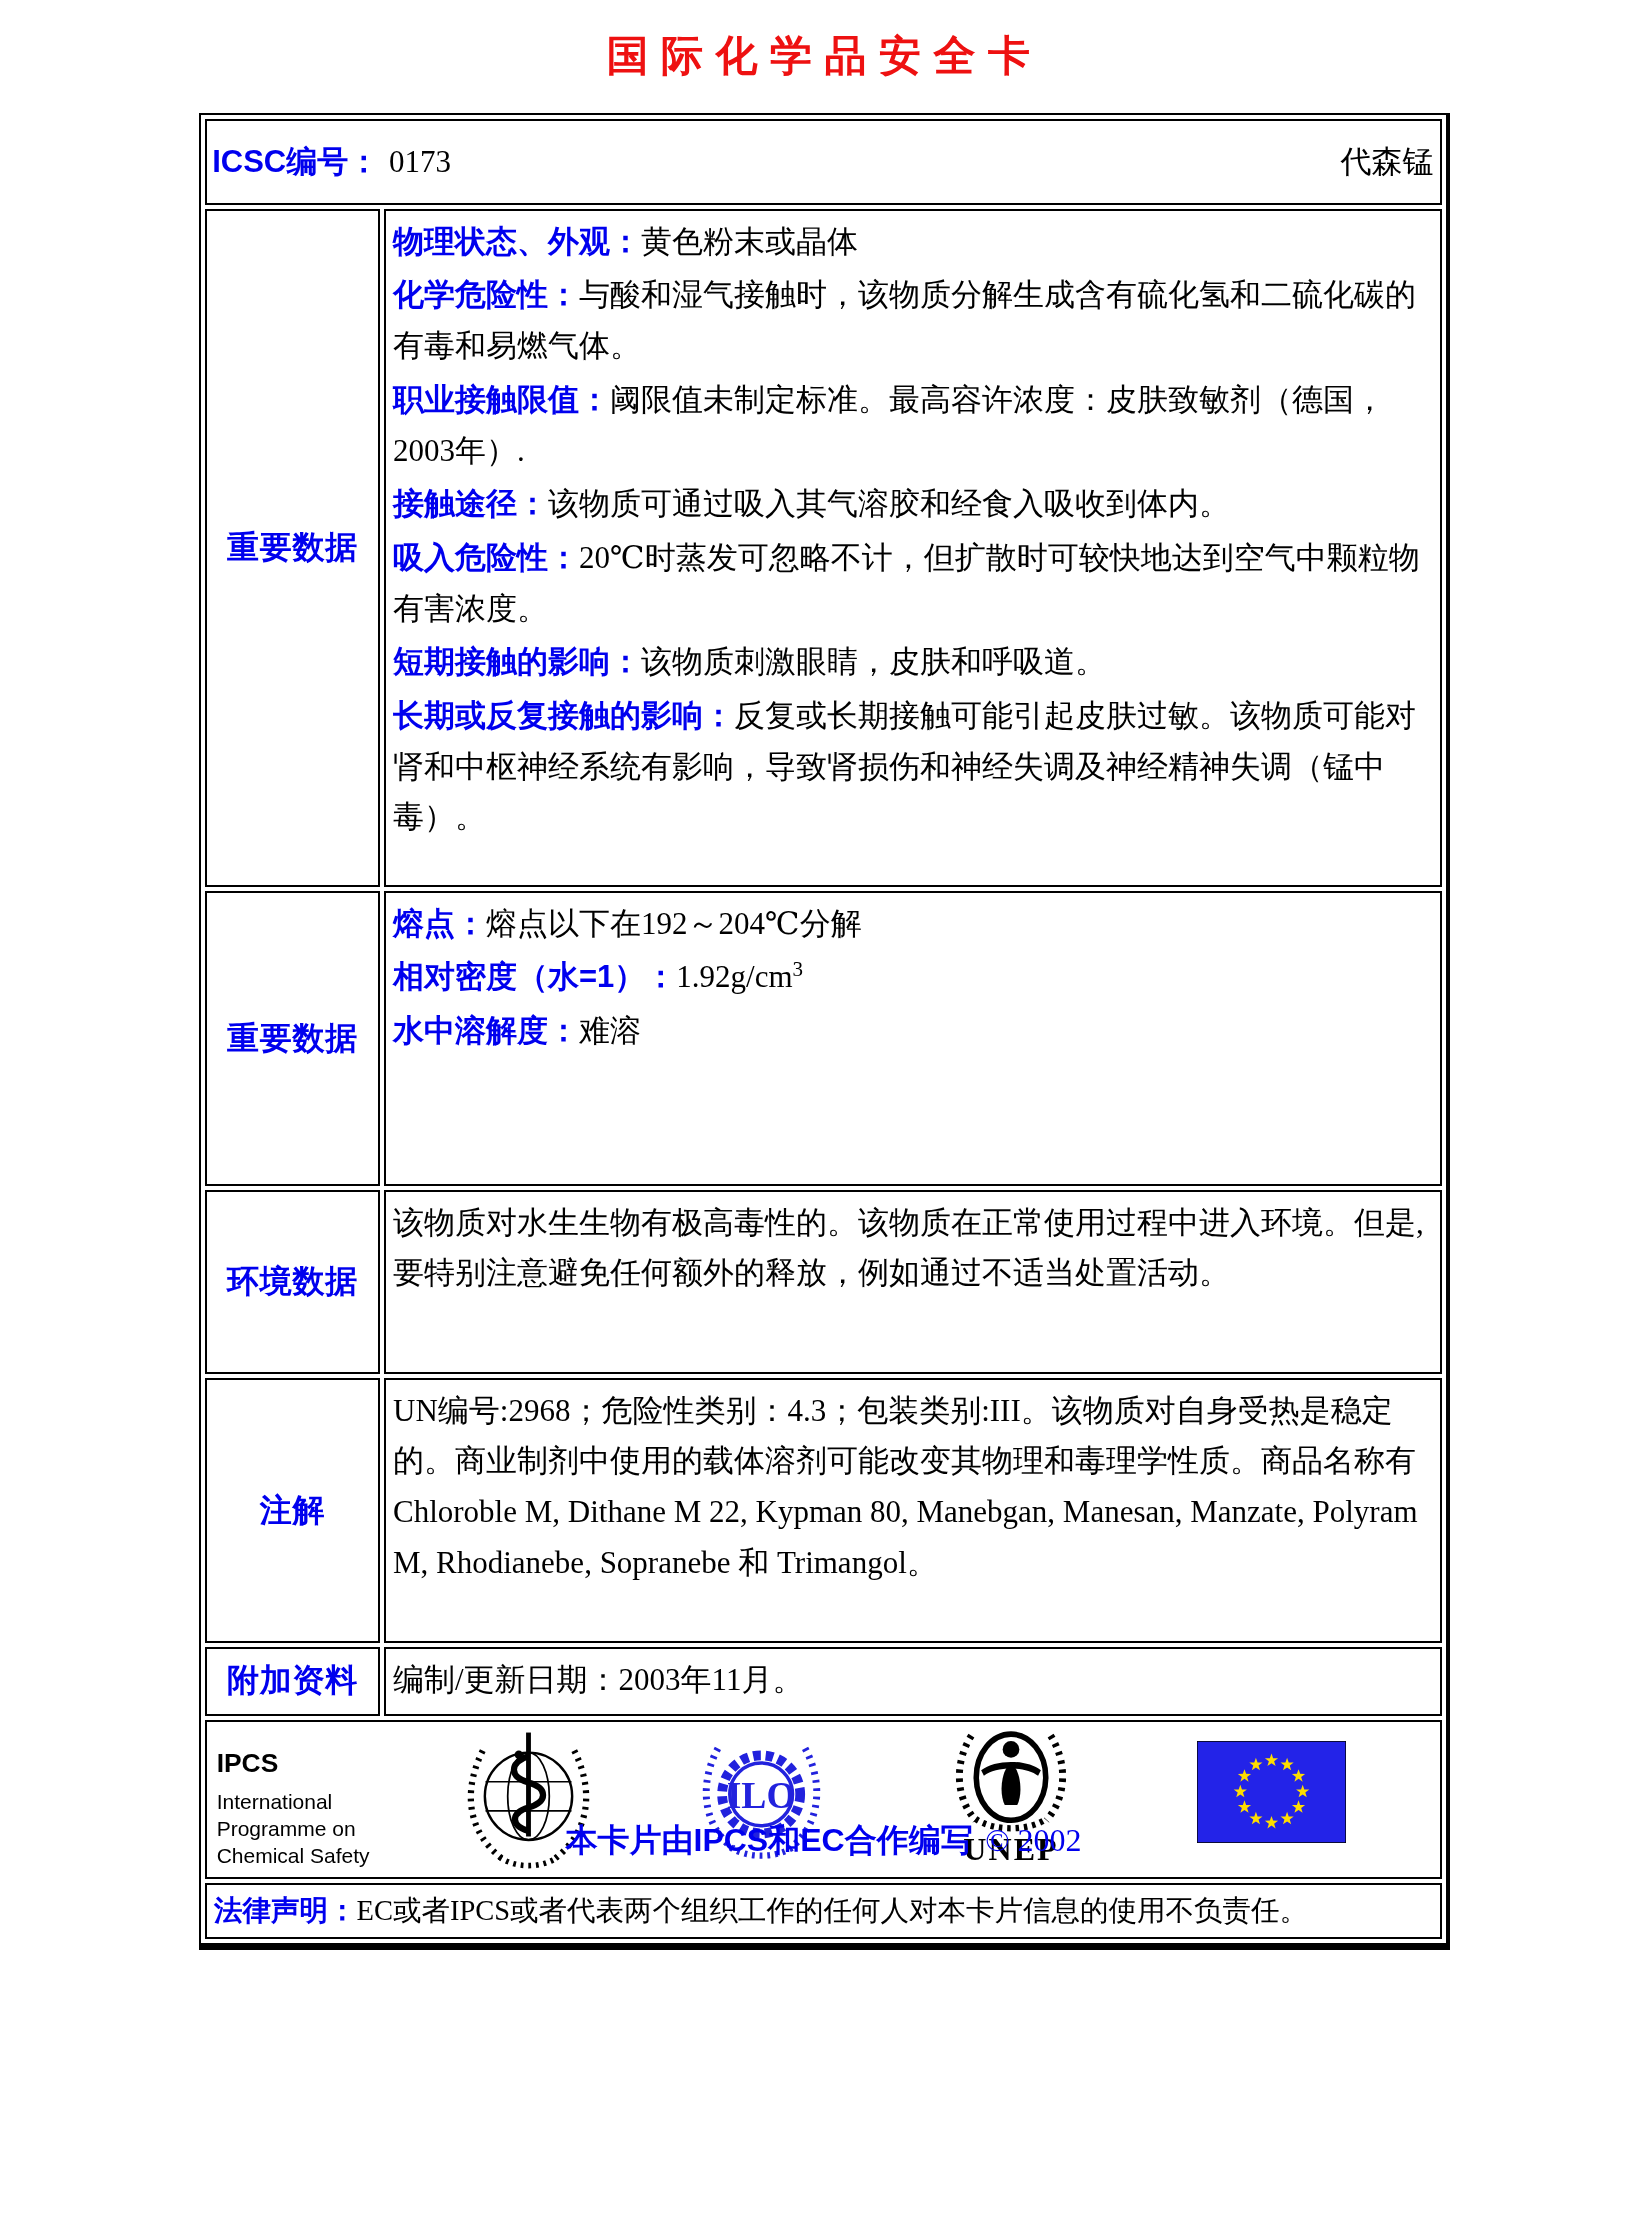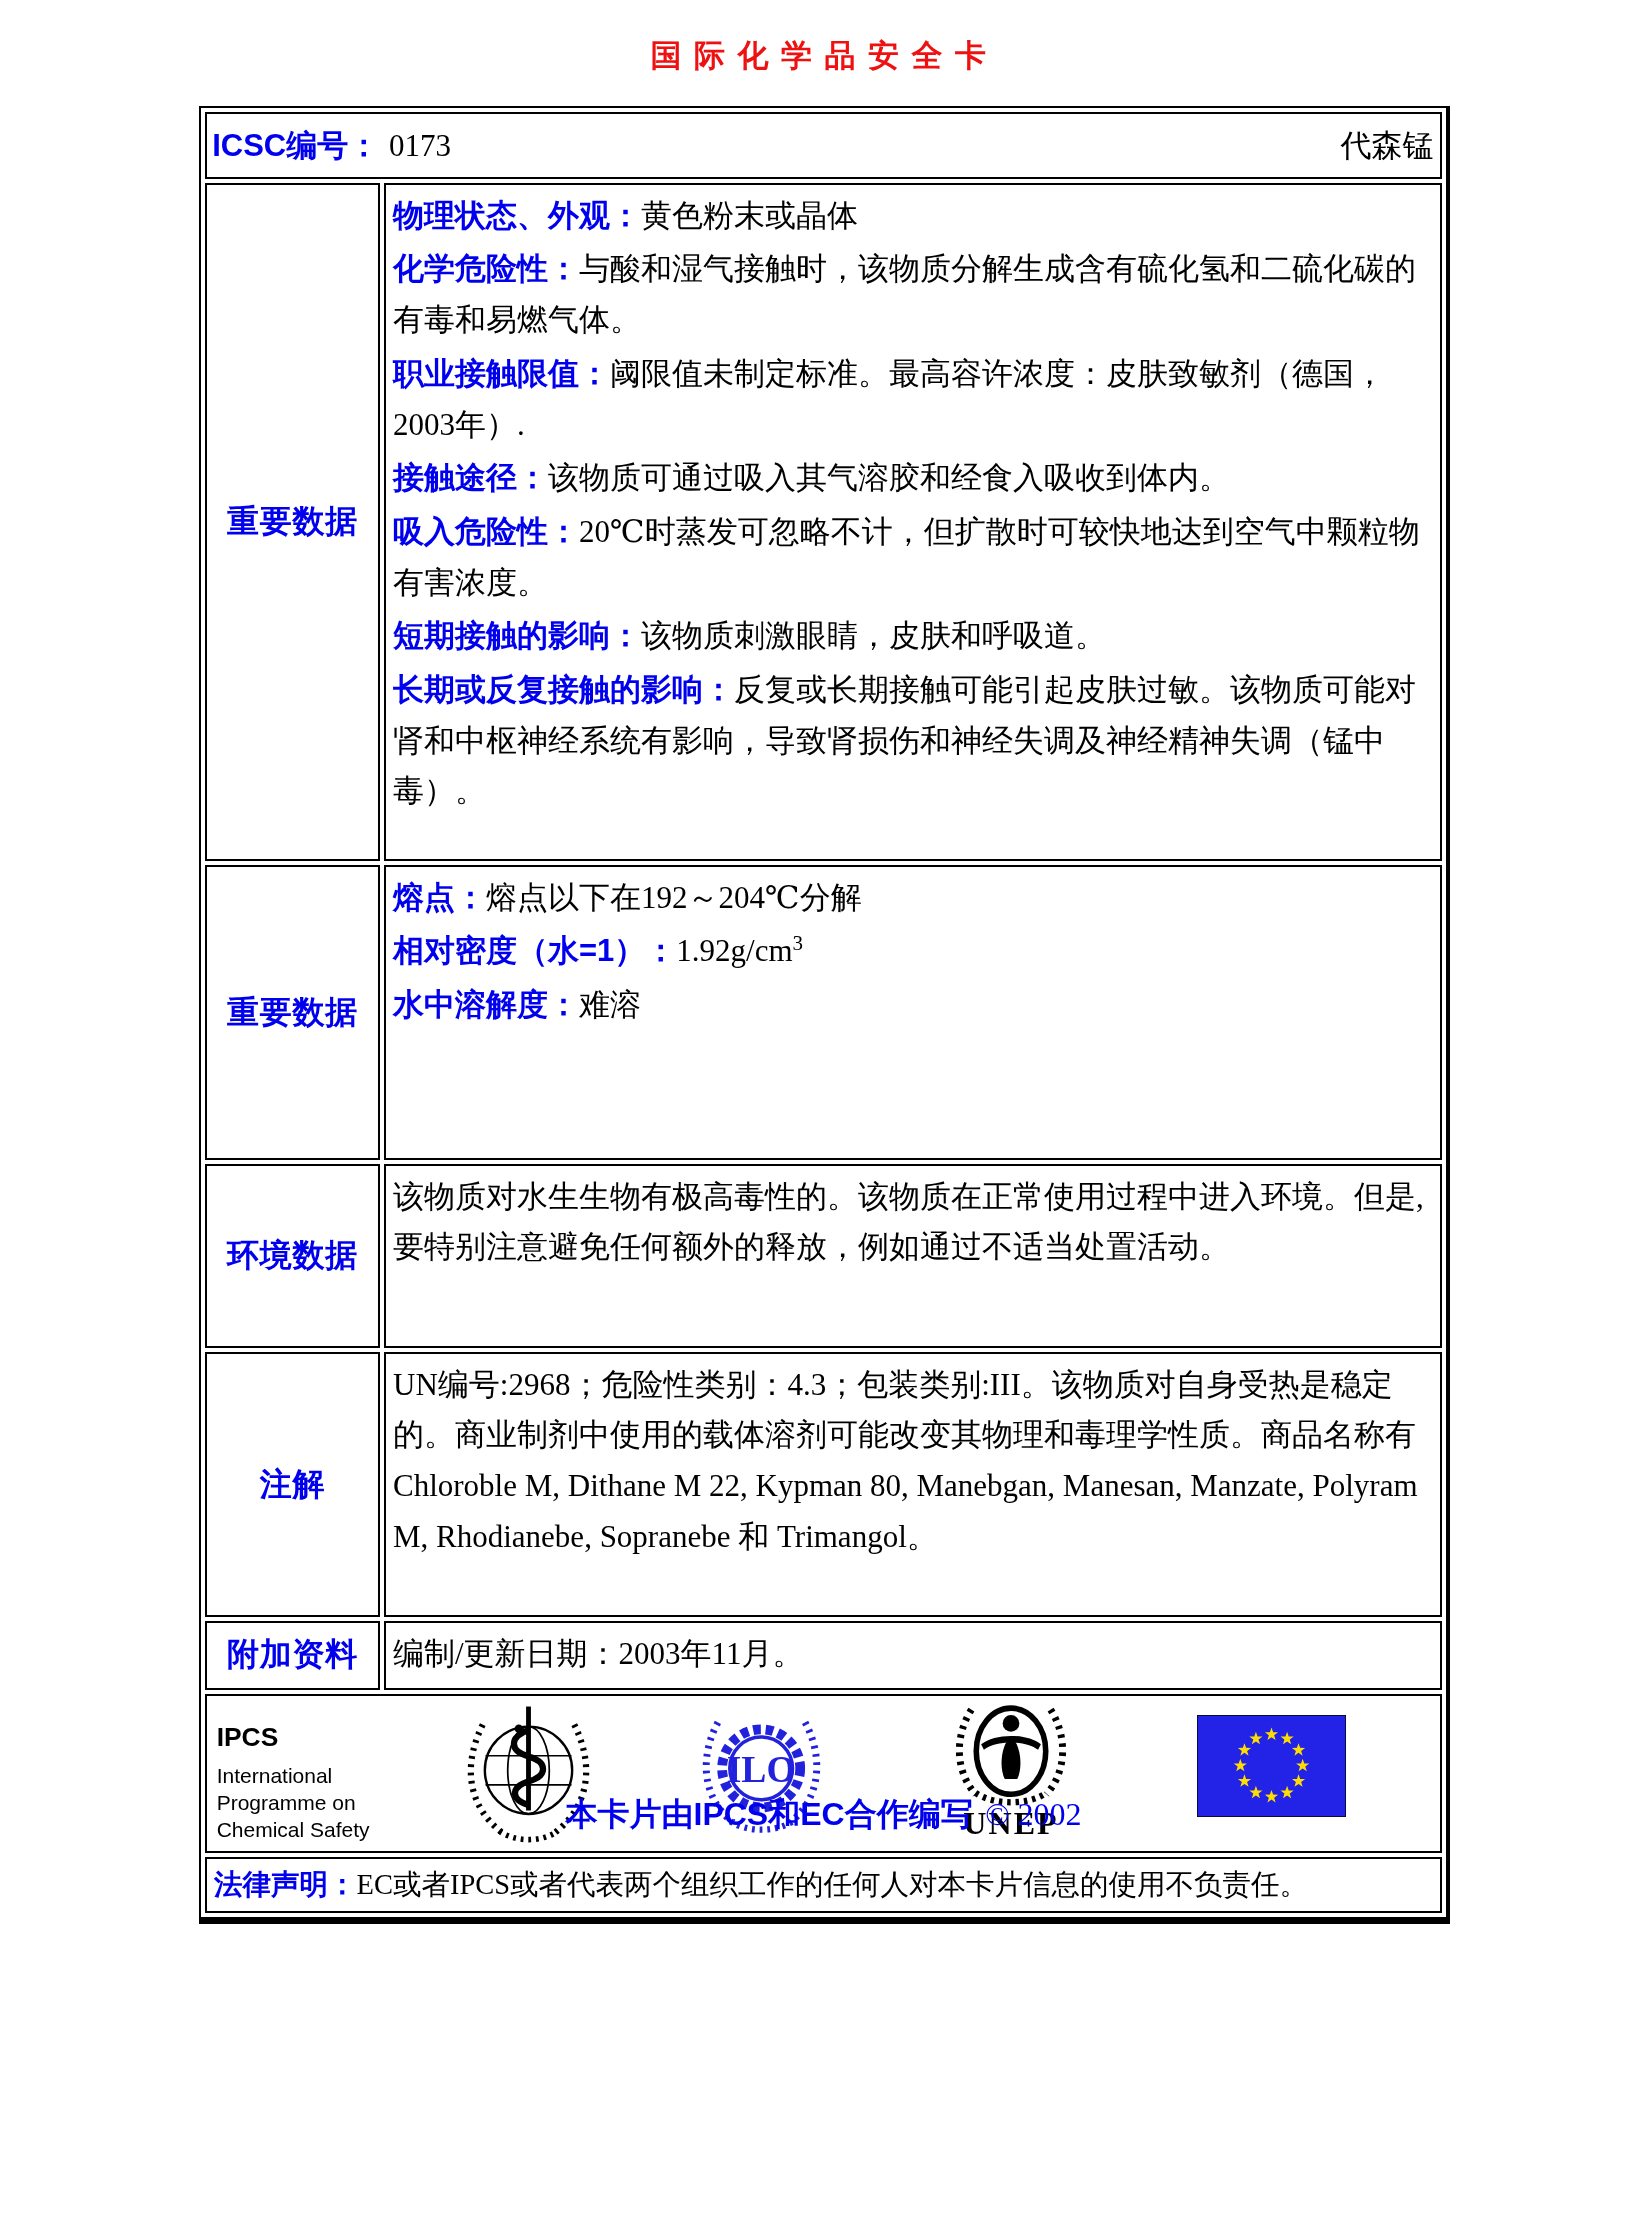--- a/index.html
+++ b/index.html
@@ -17,25 +17,25 @@
     width:1649px;
     height:2227px;
     background:#fff;
     font-family:var(--serif);
     color:#000;
     overflow:hidden;
   }
   
   .title{
     margin:0;
-    padding-top:35px;
+    padding-top:28px;
     text-align:center;
     font-family:var(--sans);
     font-weight:bold;
-    font-size:31px;
+    font-size:42px;
     letter-spacing:12.5px;
     color:var(--red);
   }
   
   .card{
     width:1251px;
     margin:29px auto 0 auto;
     box-sizing:border-box;
     border:2.8px solid #000;
     border-right-width:4.9px;
@@ -49,21 +49,21 @@
     table-layout:fixed;
   }
   col.col-label{width:175px;}
   td{
     border:2.8px solid #000;
     box-sizing:border-box;
     vertical-align:top;
     background:#fff;
   }
   
-  tr.r-header  td{height:67px;  vertical-align:middle;}
+  tr.r-header  td{height:86px;  vertical-align:middle;}
   tr.r-important td{height:678px;}
   tr.r-physical  td{height:295px;margin-top:12px;}
   tr.r-env       td{height:184px;}
   tr.r-notes     td{height:265px;}
   tr.r-extra     td{height:47px; vertical-align:middle;}
   tr.r-logos     td{height:159px;}
   tr.r-legal     td{height:56px; vertical-align:middle;}
   td.label-cell{vertical-align:middle;}
 
   

